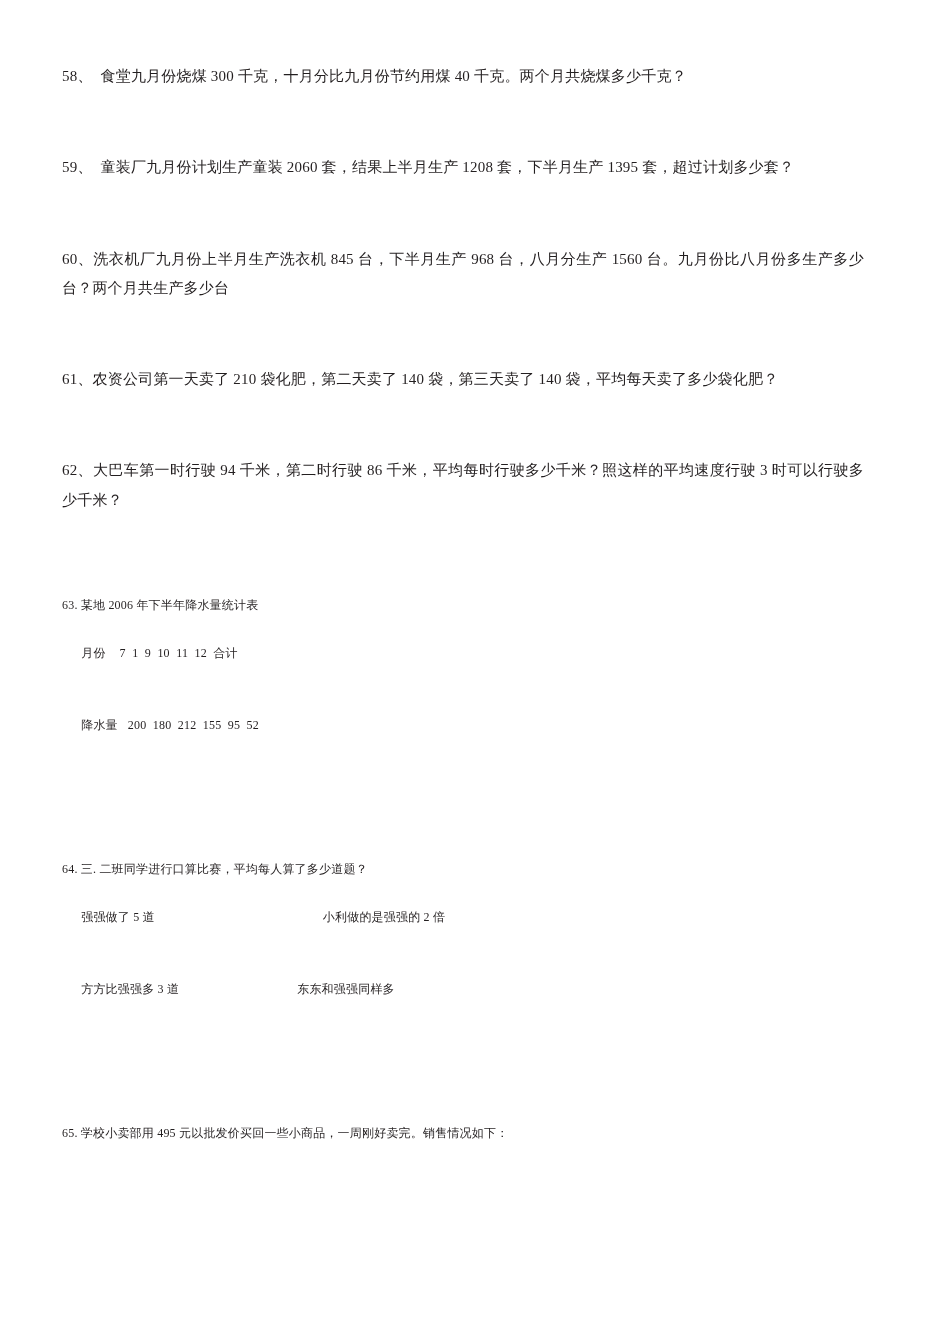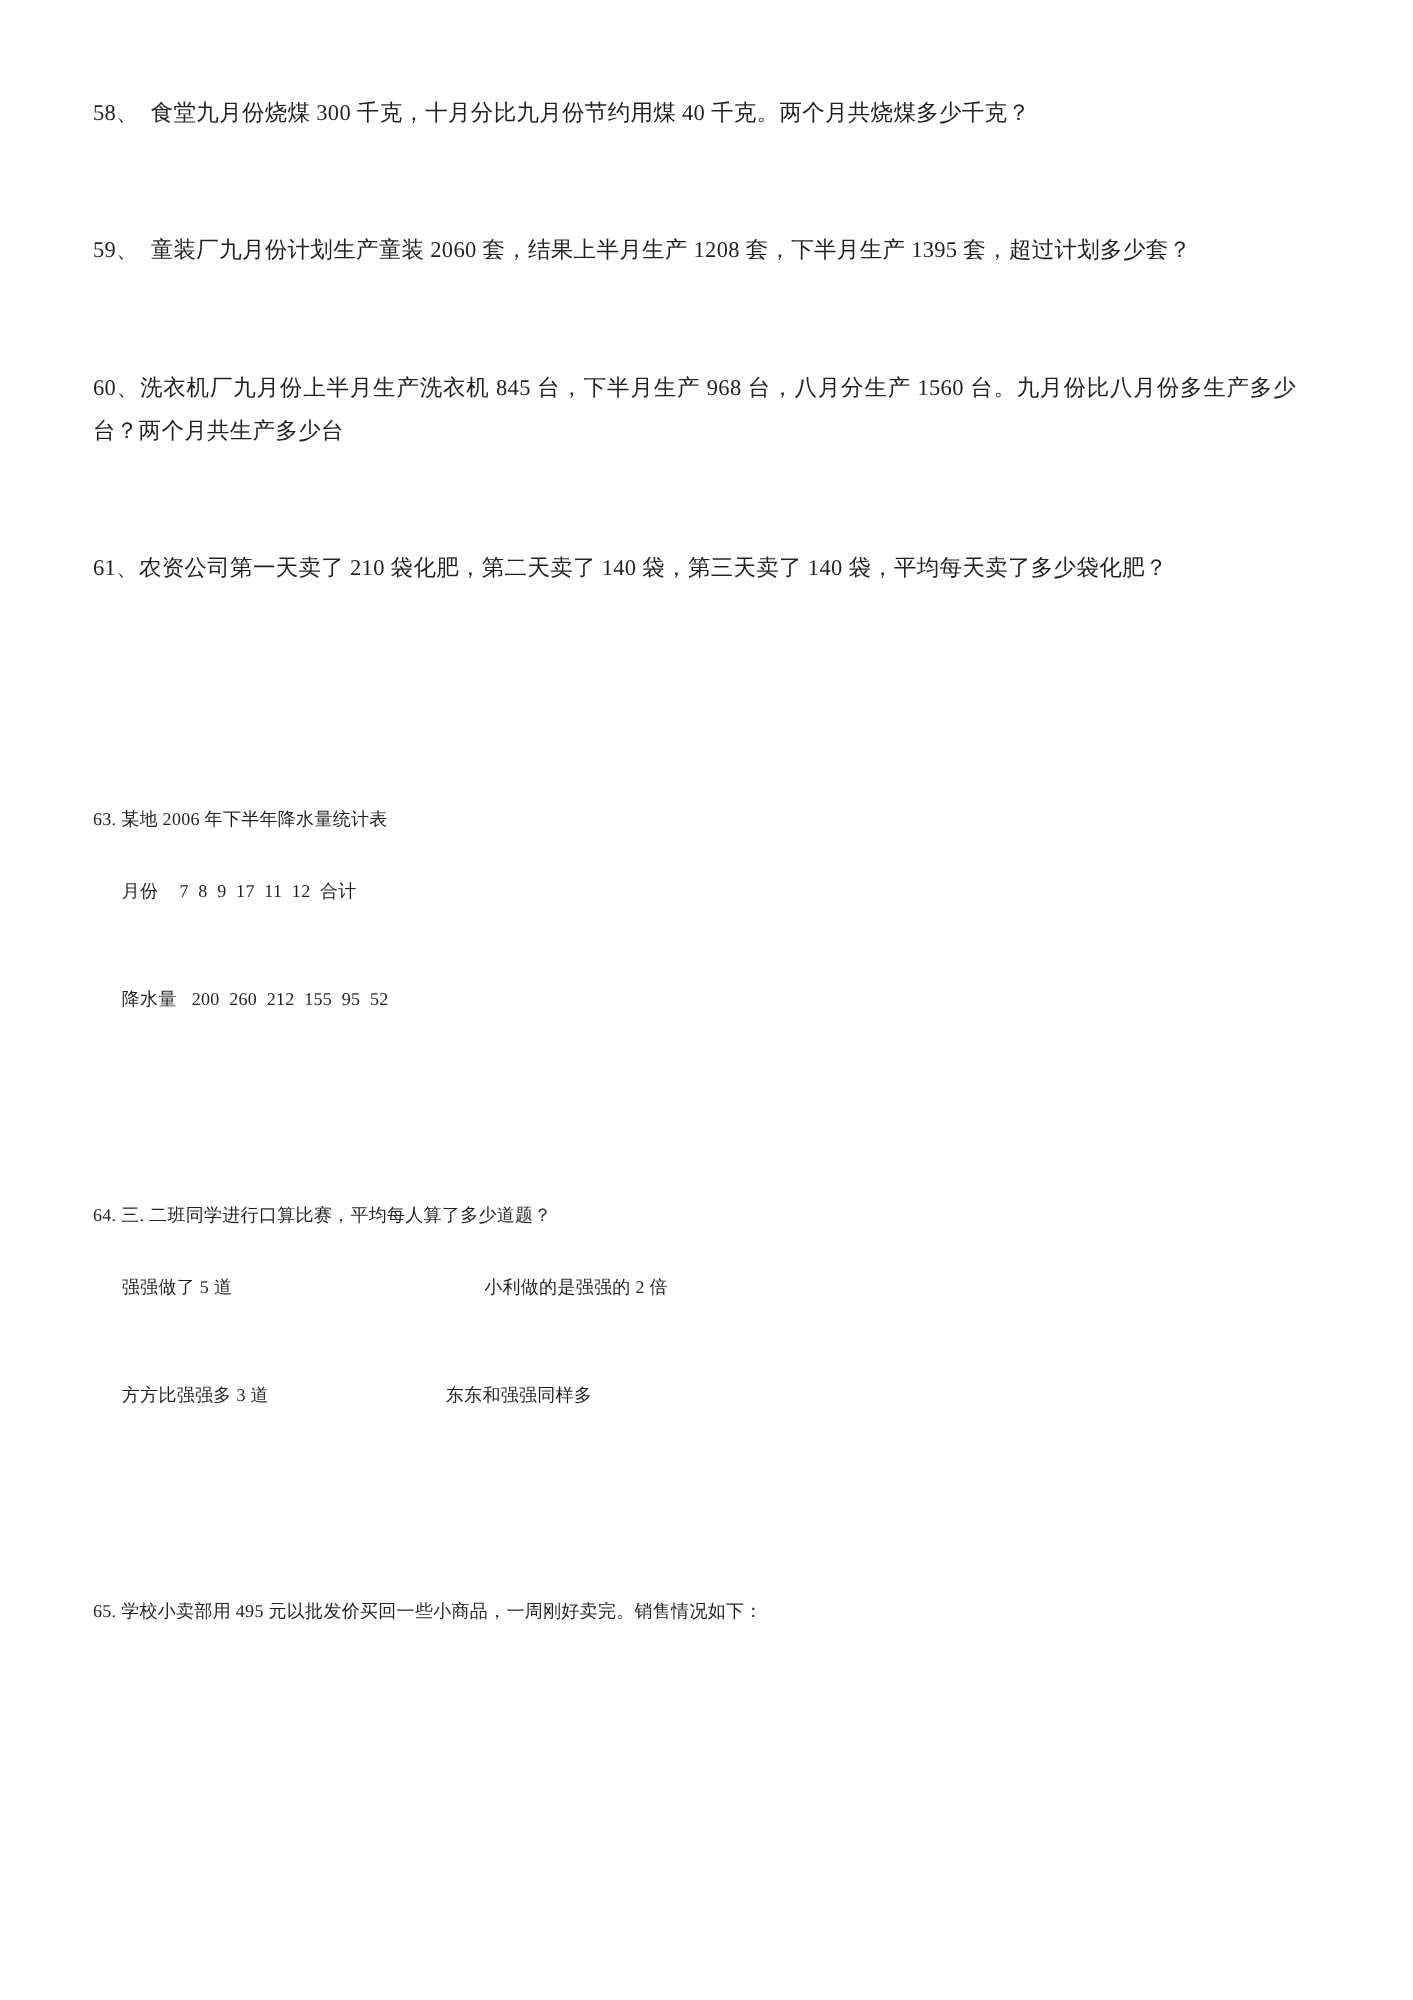--- a/index.html
+++ b/index.html
@@ -63,30 +63,33 @@
   </div>
 
   <div class="gap-md"></div>
 
   <div class="problem">
     <span class="num">61、</span><span>农资公司第一天卖了 210 袋化肥，第二天卖了 140 袋，第三天卖了 140 袋，平均每天卖了多少袋化肥？</span>
   </div>
 
   <div class="gap-md"></div>
 
+  <div class="problem">
+    <span class="num">62、</span><span>大巴车第一时行驶 94 千米，第二时行驶 86 千米，平均每时行驶多少千米？照这样的平均速度行驶 3 时可以行驶多少千米？</span>
+  </div>
 
   <div class="gap-lg"></div>
 
   <div>
     <div class="block-line">63. 某地 2006 年下半年降水量统计表</div>
     <div class="block-line">
-      <span>月份</span><span class="spacer-inline" style="width:14px"></span><span>7  8  9  17  11  12  合计</span>
+      <span>月份</span><span class="spacer-inline" style="width:14px"></span><span>7  1  9  10  11  12  合计</span>
     </div>
     <div class="block-line">
-      <span>降水量</span><span class="spacer-inline" style="width:10px"></span><span>200  260  212  155  95  52</span>
+      <span>降水量</span><span class="spacer-inline" style="width:10px"></span><span>200  180  212  155  95  52</span>
     </div>
   </div>
 
   <div class="gap-xl"></div>
 
   <div>
     <div class="block-line">64. 三. 二班同学进行口算比赛，平均每人算了多少道题？</div>
     <div class="block-line">
       <span>强强做了 5 道</span><span class="spacer-inline" style="width:168px"></span><span>小利做的是强强的 2 倍</span>
     </div>

